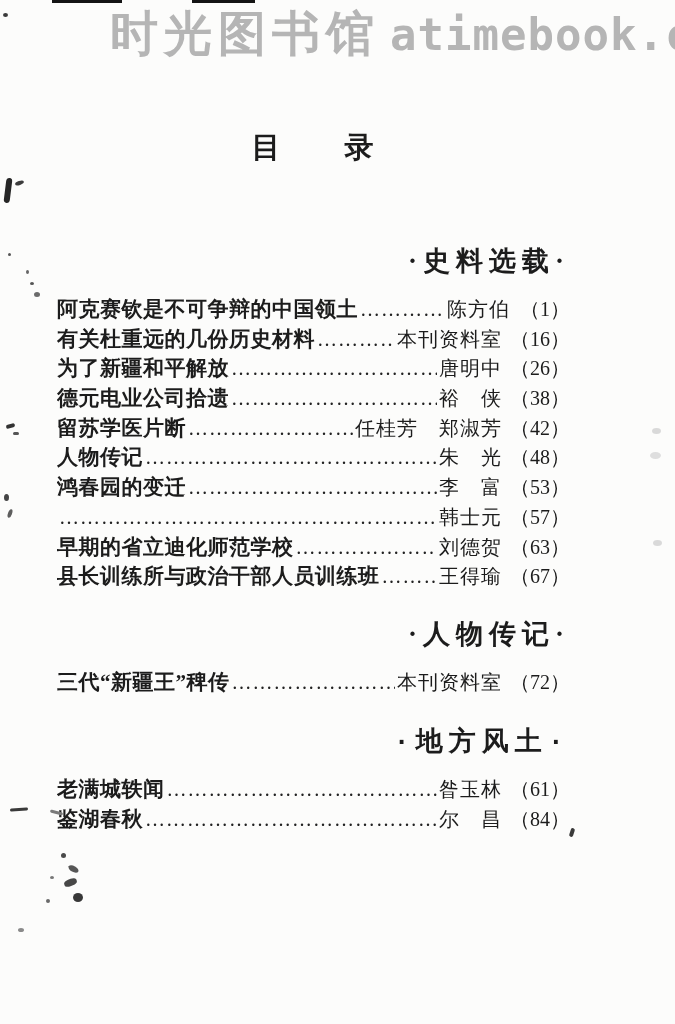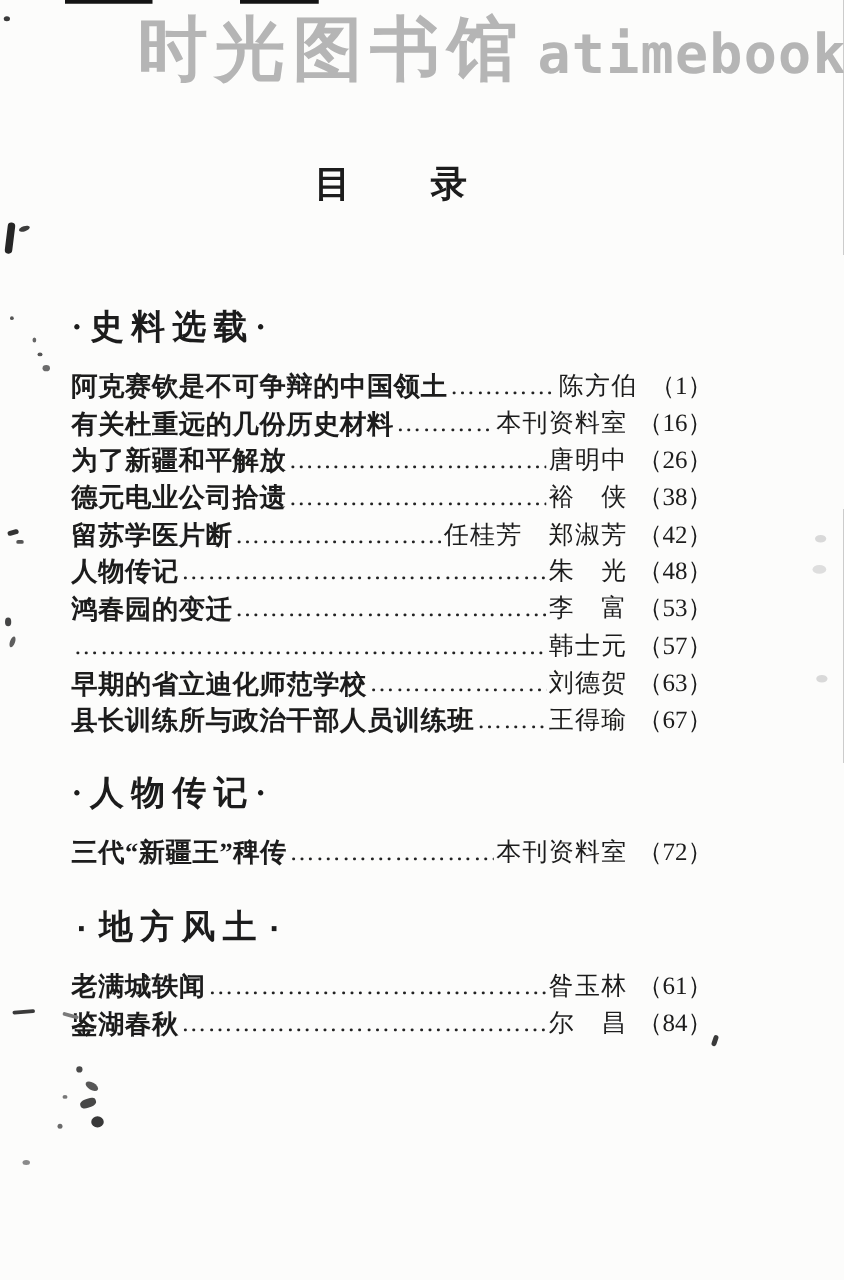--- a/index.html
+++ b/index.html
@@ -10,30 +10,30 @@
     background:#fcfcfb;
     overflow:hidden;
     font-family:"Liberation Serif","DejaVu Serif",serif;
     color:#1c1c1c;
   }
   .watermark{
     position:absolute;left:110px;top:2px;
     white-space:nowrap;color:#b5b5b5;font-weight:bold;
     user-select:none;
   }
-  .watermark .wm-cjk{font-size:56px;letter-spacing:6px;margin-top:28px;}
+  .watermark .wm-cjk{font-size:48px;letter-spacing:6px;margin-top:28px;}
   .watermark .wm-latin{font-family:"DejaVu Sans Mono",monospace;font-size:44px;letter-spacing:1px;margin-left:10px;}
   .doc-title{
     position:absolute;left:57px;top:128px;width:513px;margin:0;
     text-align:center;font-size:29px;font-weight:bold;letter-spacing:2px;
   }
   .content{position:absolute;left:57px;top:0;width:513px;height:1024px;}
   .sec-heading{
     position:absolute;left:0;width:100%;margin:0;
-    text-align:left;font-size:27px;font-weight:bold;letter-spacing:6px;
+    text-align:right;font-size:27px;font-weight:bold;letter-spacing:6px;
   }
   .toc-list{position:absolute;left:0;width:100%;}
   .toc-row{
     display:flex;align-items:center;
     height:29.7px;line-height:29.7px;
     overflow:hidden;
   }
   .toc-row .t{
     white-space:nowrap;flex:0 0 auto;
     font-size:21px;font-weight:bold;letter-spacing:0.5px;

